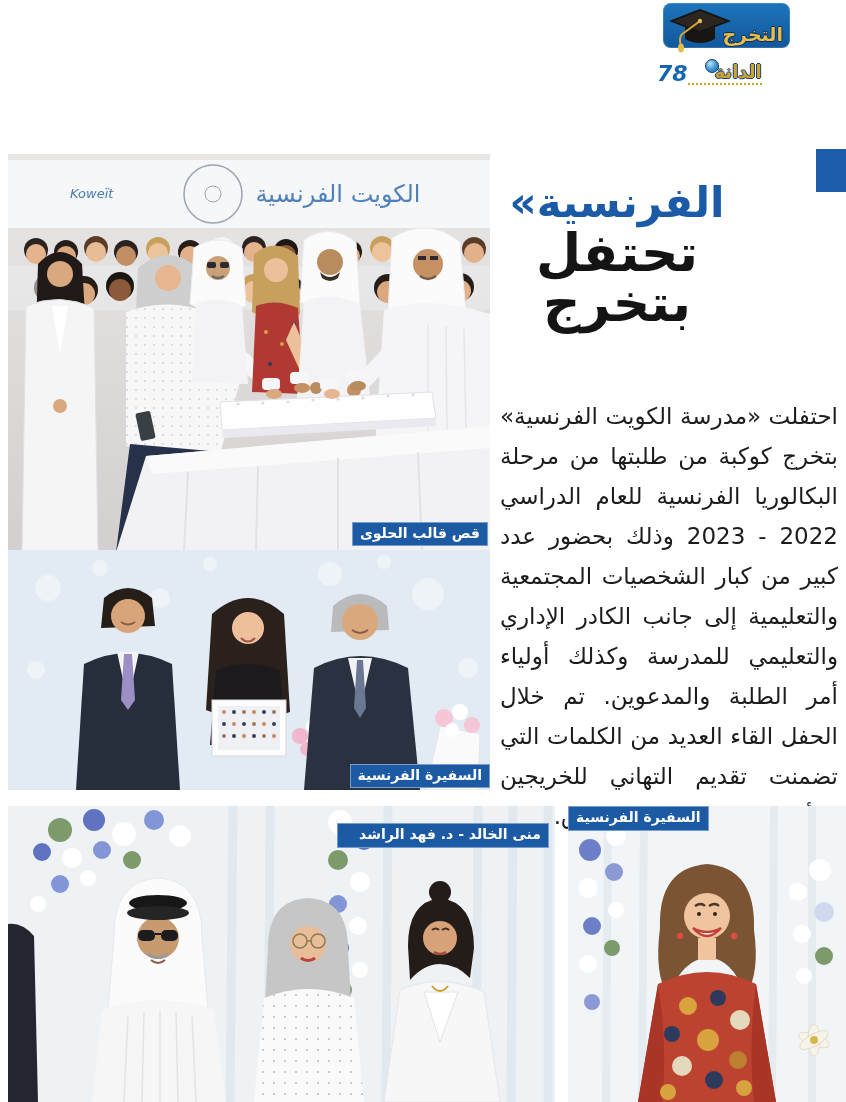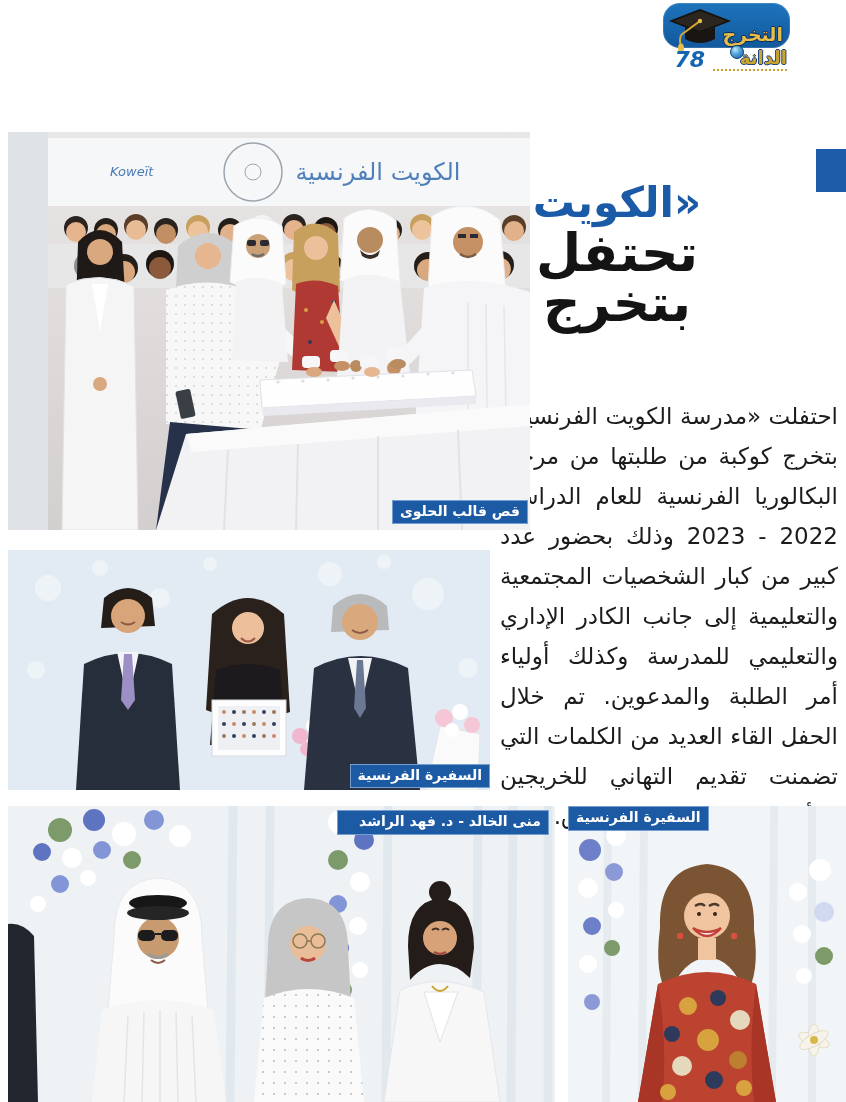--- a/index.html
+++ b/index.html
@@ -3,31 +3,31 @@
 <meta charset="utf-8">
 <style>
   html,body{margin:0;padding:0;background:#ffffff;}
   .page{
     position:relative;width:846px;height:1102px;background:#ffffff;overflow:hidden;
     font-family:"DejaVu Sans",sans-serif;
   }
   
   .masthead{position:absolute;top:3px;right:53px;width:130px;}
   .masthead-card{
-    position:relative;width:127px;height:45px;border-radius:17px;
+    position:relative;width:127px;height:45px;border-radius:8px;
     background:linear-gradient(180deg,#1d74bc,#12589c);
     box-shadow:inset 0 0 0 1px rgba(255,255,255,.15);
   }
   .masthead-card svg{position:absolute;left:2px;top:-2px;}
   .masthead-title{
     position:absolute;right:7px;bottom:3px;direction:rtl;
     font-size:19px;font-weight:bold;color:#e7bd4a;
     text-shadow:-1px 0 #0c2f5e,1px 0 #0c2f5e,0 -1px #0c2f5e,0 1px #0c2f5e;
   }
-  .masthead-row{display:flex;align-items:flex-start;gap:8px;margin-top:1px;transform:translateX(-6px);justify-content:flex-end;}
+  .masthead-row{display:flex;align-items:flex-start;gap:0;margin-top:15px;transform:translateX(-6px);}
   .masthead-page{font-size:22px;font-weight:bold;font-style:italic;color:#1565b0;line-height:1;}
   .magname-wrap{position:relative;direction:rtl;}
   .masthead-mag{
     font-size:18px;font-weight:bold;color:#cda52e;line-height:1;direction:rtl;
     text-shadow:-1px 0 #1c457e,1px 0 #1c457e,0 -1px #1c457e,0 1px #1c457e;
   }
   .mag-ball{
     position:absolute;top:-4px;left:17px;width:12px;height:12px;border-radius:50%;
     background:radial-gradient(circle at 35% 30%,#bfe4f7,#4aa0d8 45%,#0f5fa6);
     border:1px solid #0c3e74;
@@ -39,32 +39,32 @@
   .headline .h-line{line-height:50px;letter-spacing:0;}
   .h-blue{font-size:42px;font-weight:bold;color:#1a5aa6;}
   .h-black{font-size:52px;font-weight:700;color:#141414;}
   .article{
     position:absolute;left:500px;top:396px;width:338px;direction:rtl;
     font-size:23px;line-height:40px;color:#1c1c1c;text-align:justify;
   }
   
   .photo{position:absolute;overflow:hidden;background:#dfe3e7;}
   .photo svg{display:block;width:100%;height:100%;}
-  .photo-top{left:8px;top:132px;width:482px;height:398px;padding-left:40px;}
+  .photo-top{left:8px;top:154px;width:482px;height:398px;}
   .photo-middle{left:8px;top:550px;width:482px;height:240px;}
   .photo-bl{left:8px;top:806px;width:547px;height:296px;}
   .photo-br{left:568px;top:806px;width:278px;height:296px;}
   .badge{
     position:absolute;direction:rtl;background:#1d5aa4;color:#ffffff;
     font-size:14px;font-weight:bold;line-height:1.25;padding:2px 7px 3px;
     border:1px solid rgba(190,214,240,.55);white-space:nowrap;
   }
   .badge-top{right:2px;bottom:6px;}
   .badge-mid{right:0;bottom:2px;}
-  .badge-bl{right:6px;top:4px;padding-left:21px;}
+  .badge-bl{right:6px;top:17px;padding-left:21px;}
   .badge-br{left:0;top:0;}
 </style>
 </head>
 <body>
 
 <div class="page">
 
   <div class="masthead">
     <div class="masthead-card">
       <svg width="70" height="52" viewBox="0 0 70 52">
@@ -84,21 +84,21 @@
         <div class="masthead-mag">الدانة</div>
         <div class="mag-ball"></div>
         <div class="logo-tagline"></div>
       </div>
     </div>
   </div>
 
   <div class="accent-square"></div>
 
   <div class="headline">
-    <div class="h-line h-blue">«الكويت</div>
+    <div class="h-line h-blue">الفرنسية»</div>
     <div class="h-line h-black">تحتفل بتخرج</div>
   </div>
 
   <div class="article">احتفلت «مدرسة الكويت الفرنسية» بتخرج كوكبة من طلبتها من مرحلة البكالوريا الفرنسية للعام الدراسي 2022 - 2023 وذلك بحضور عدد كبير من كبار الشخصيات المجتمعية والتعليمية إلى جانب الكادر الإداري والتعليمي للمدرسة وكذلك أولياء أمر الطلبة والمدعوين. تم خلال الحفل القاء العديد من الكلمات التي تضمنت تقديم التهاني للخريجين والأماني لهم بمستقبل مشرق.</div>
 
   <div class="photo photo-top">
     <svg viewBox="0 0 482 398" preserveAspectRatio="none">
       <defs>
         <linearGradient id="tbg" x1="0" y1="0" x2="0" y2="1">
           <stop offset="0" stop-color="#e9e7e6"></stop>

